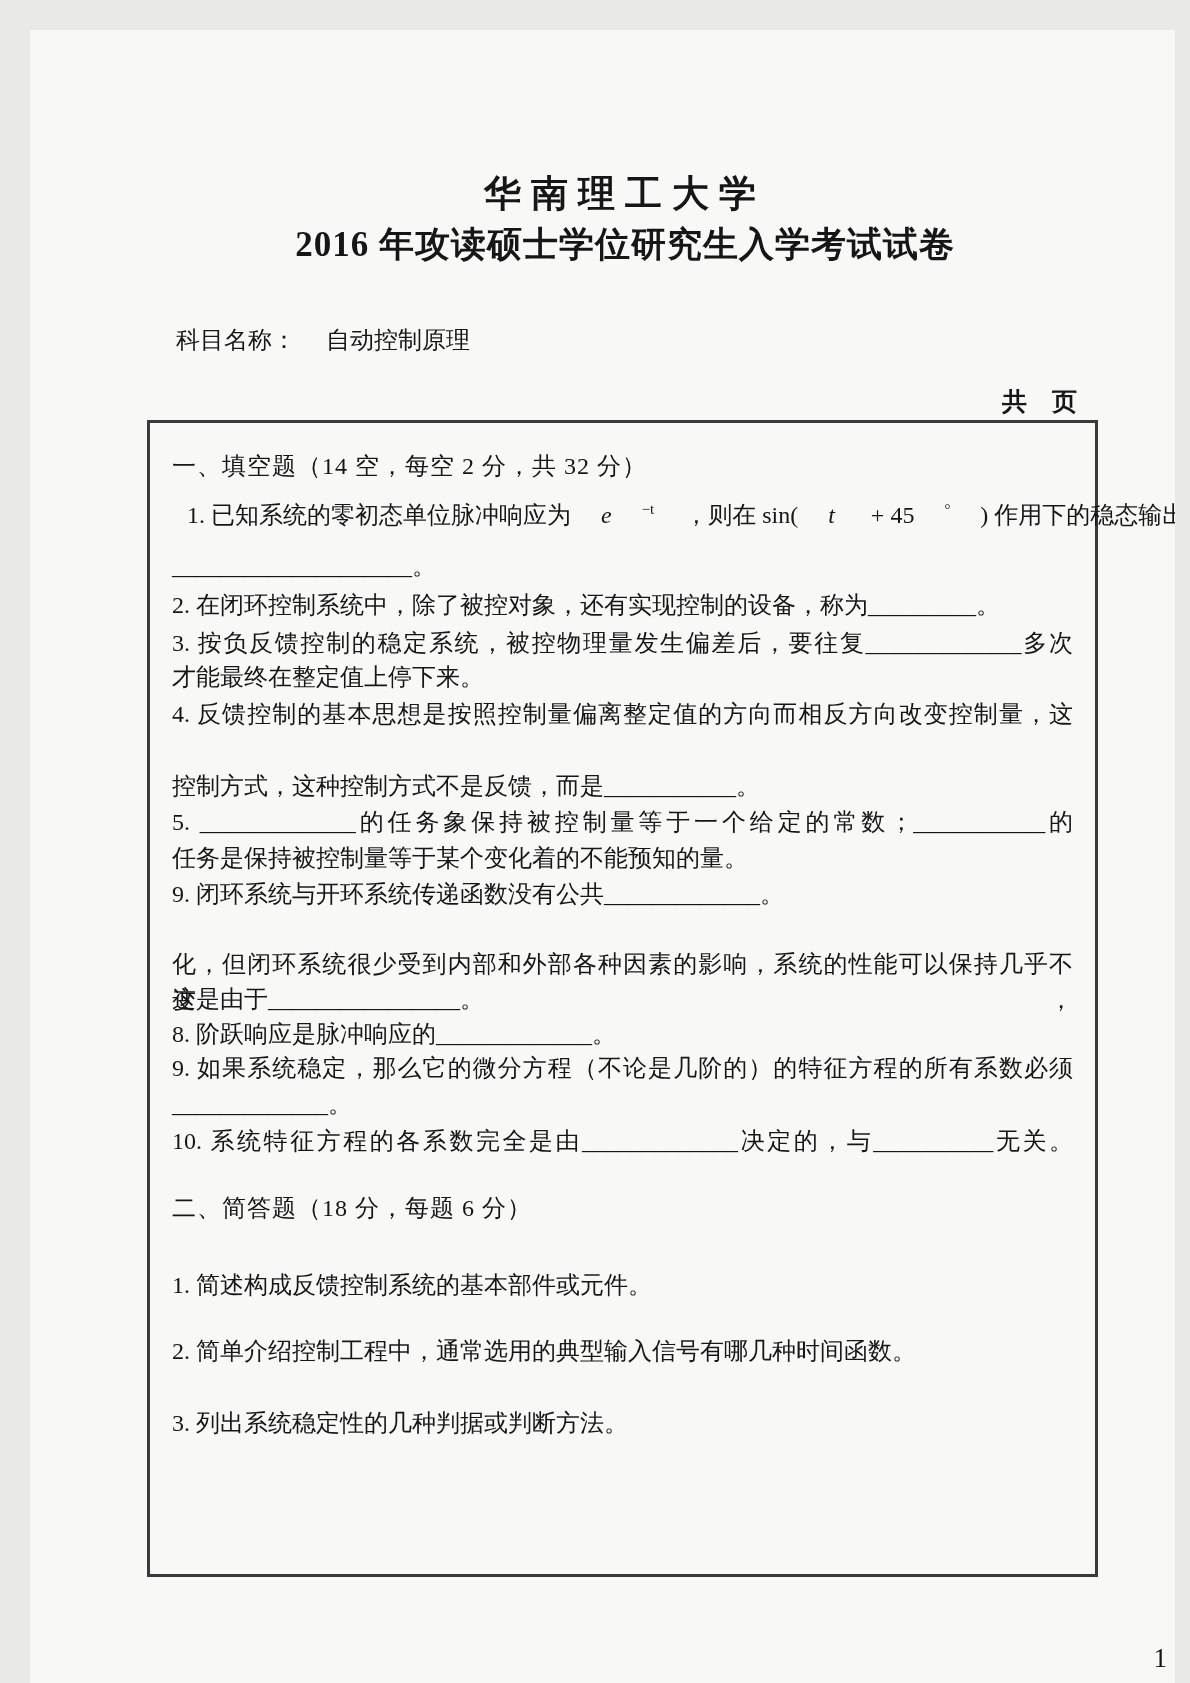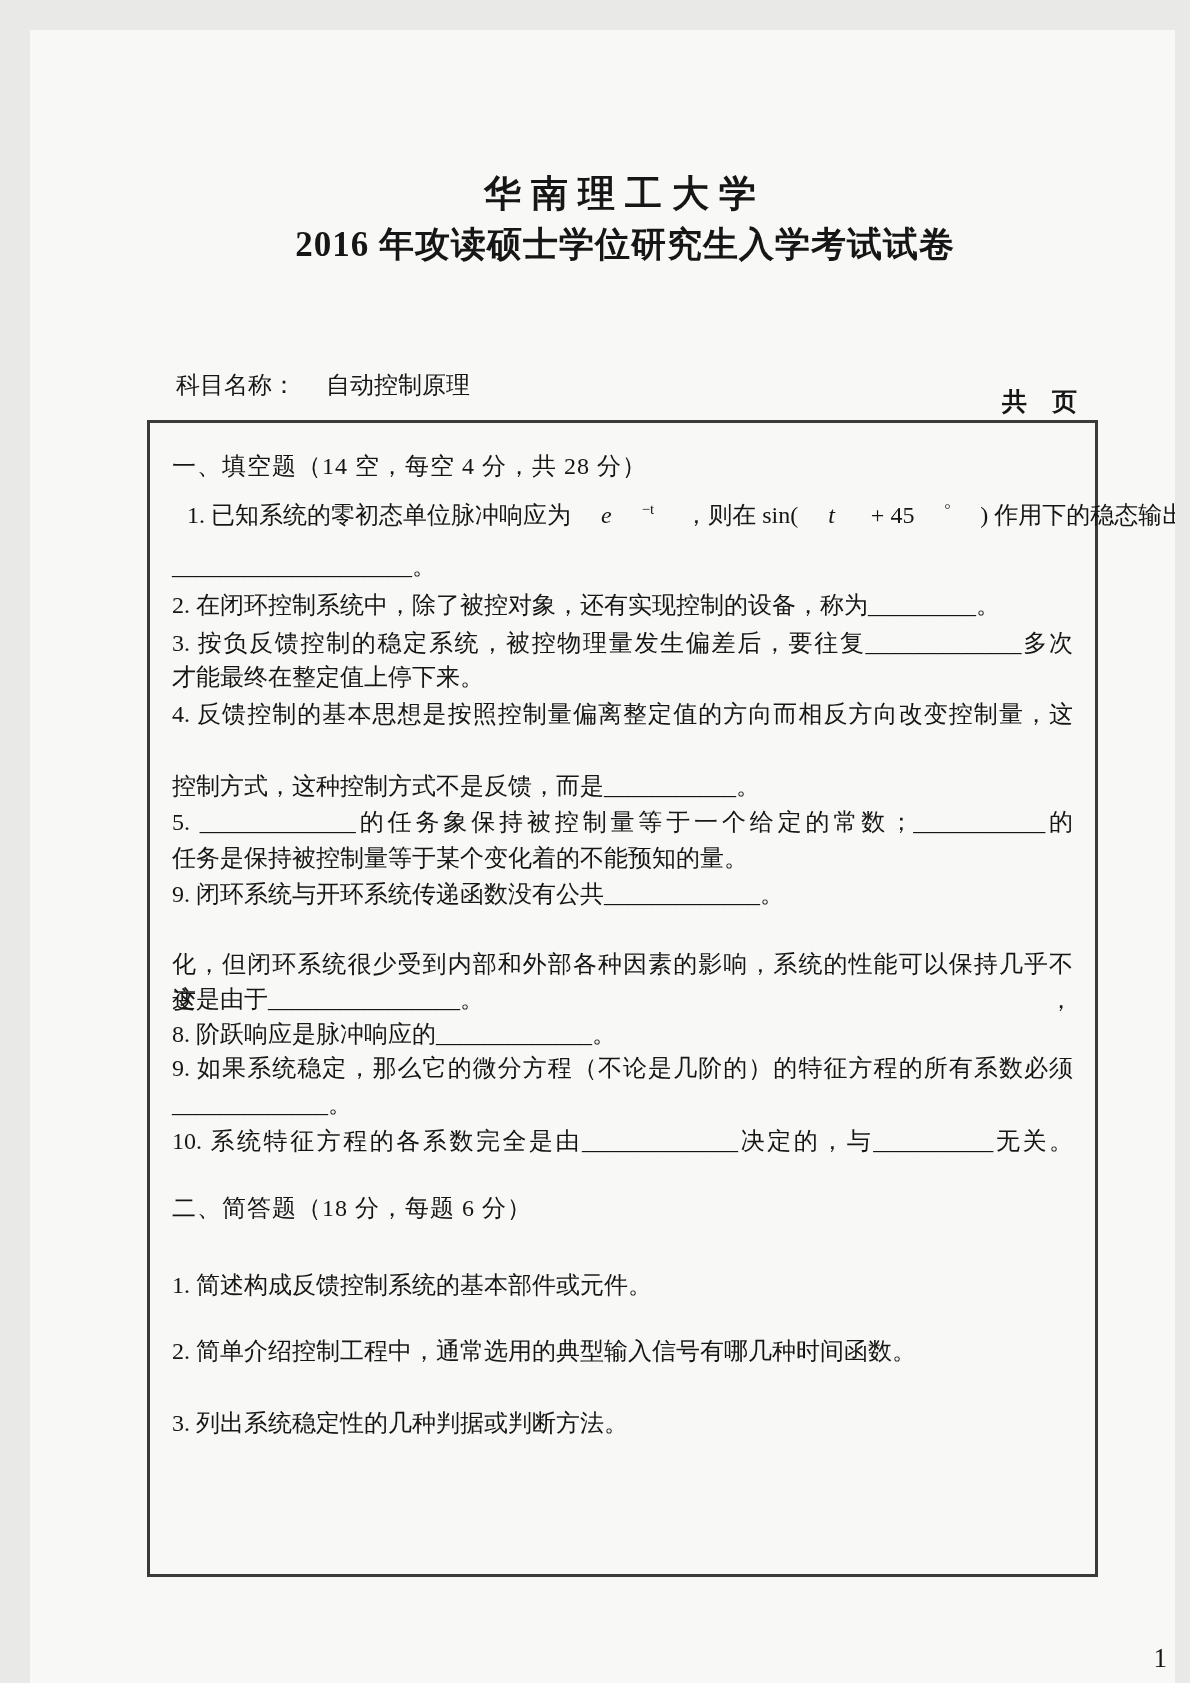--- a/index.html
+++ b/index.html
@@ -10,21 +10,21 @@
     background:#f8f8f6;
     color:#161616;
     font-family:"Liberation Serif","DejaVu Serif",serif;
     overflow:hidden;
   }
   .hdr-line { position:absolute; left:0; width:100%; text-align:center; }
   .university { top:124px; font-size:37px; font-weight:700; letter-spacing:10px; }
   .exam-title { top:176px; font-size:35px; font-weight:700; letter-spacing:1px; }
   .notice     { top:240px; font-size:24px; }
   .meta-line  { position:absolute; left:116px; font-size:24px; line-height:28px; }
-  .subject-line { top:281px;margin-top:45px; }
+  .subject-line { top:281px; }
   .majors-line  { top:309px; }
   .pages-note { position:absolute; top:340px; right:128px; font-size:25px; font-weight:700; }
   .qbox {
     position:absolute; left:117px; top:390px;
     width:951px; height:1157px;
     border:3px solid #3a3a3a;
     background:transparent;
   }
   .bline {
     position:absolute; left:7px; right:7px;
@@ -46,21 +46,21 @@
   <div class="hdr-line exam-title">2016 年攻读硕士学位研究生入学考试试卷</div>
 
   <div class="meta-line subject-line">
     <span>科目名称：</span><span>自动控制原理</span>
   </div>
 
   <div class="pages-note">共　页</div>
 
   <div class="qbox">
 
-    <div class="bline sec-heading" style="top:10px">一、填空题（14 空，每空 4 分，共 28 分）</div>
+    <div class="bline sec-heading" style="top:10px">一、填空题（14 空，每空 2 分，共 32 分）</div>
 
     <div class="bline" style="top:59px">
       <span>1. 已知系统的零初态单位脉冲响应为</span><span class="var">e</span><sup>−t</sup><span>，则在 sin(</span><span class="var">t</span><span> + 45</span><sup>°</sup><span>) 作用下的稳态输出为</span>
     </div>
     <div class="bline" style="top:110px">____________________。</div>
 
     <div class="bline" style="top:149px">2. 在闭环控制系统中，除了被控对象，还有实现控制的设备，称为_________。</div>
 
     <div class="bline flush" style="top:187px">3. 按负反馈控制的稳定系统，被控物理量发生偏差后，要往复_____________多次</div>
     <div class="bline" style="top:221px">才能最终在整定值上停下来。</div>

